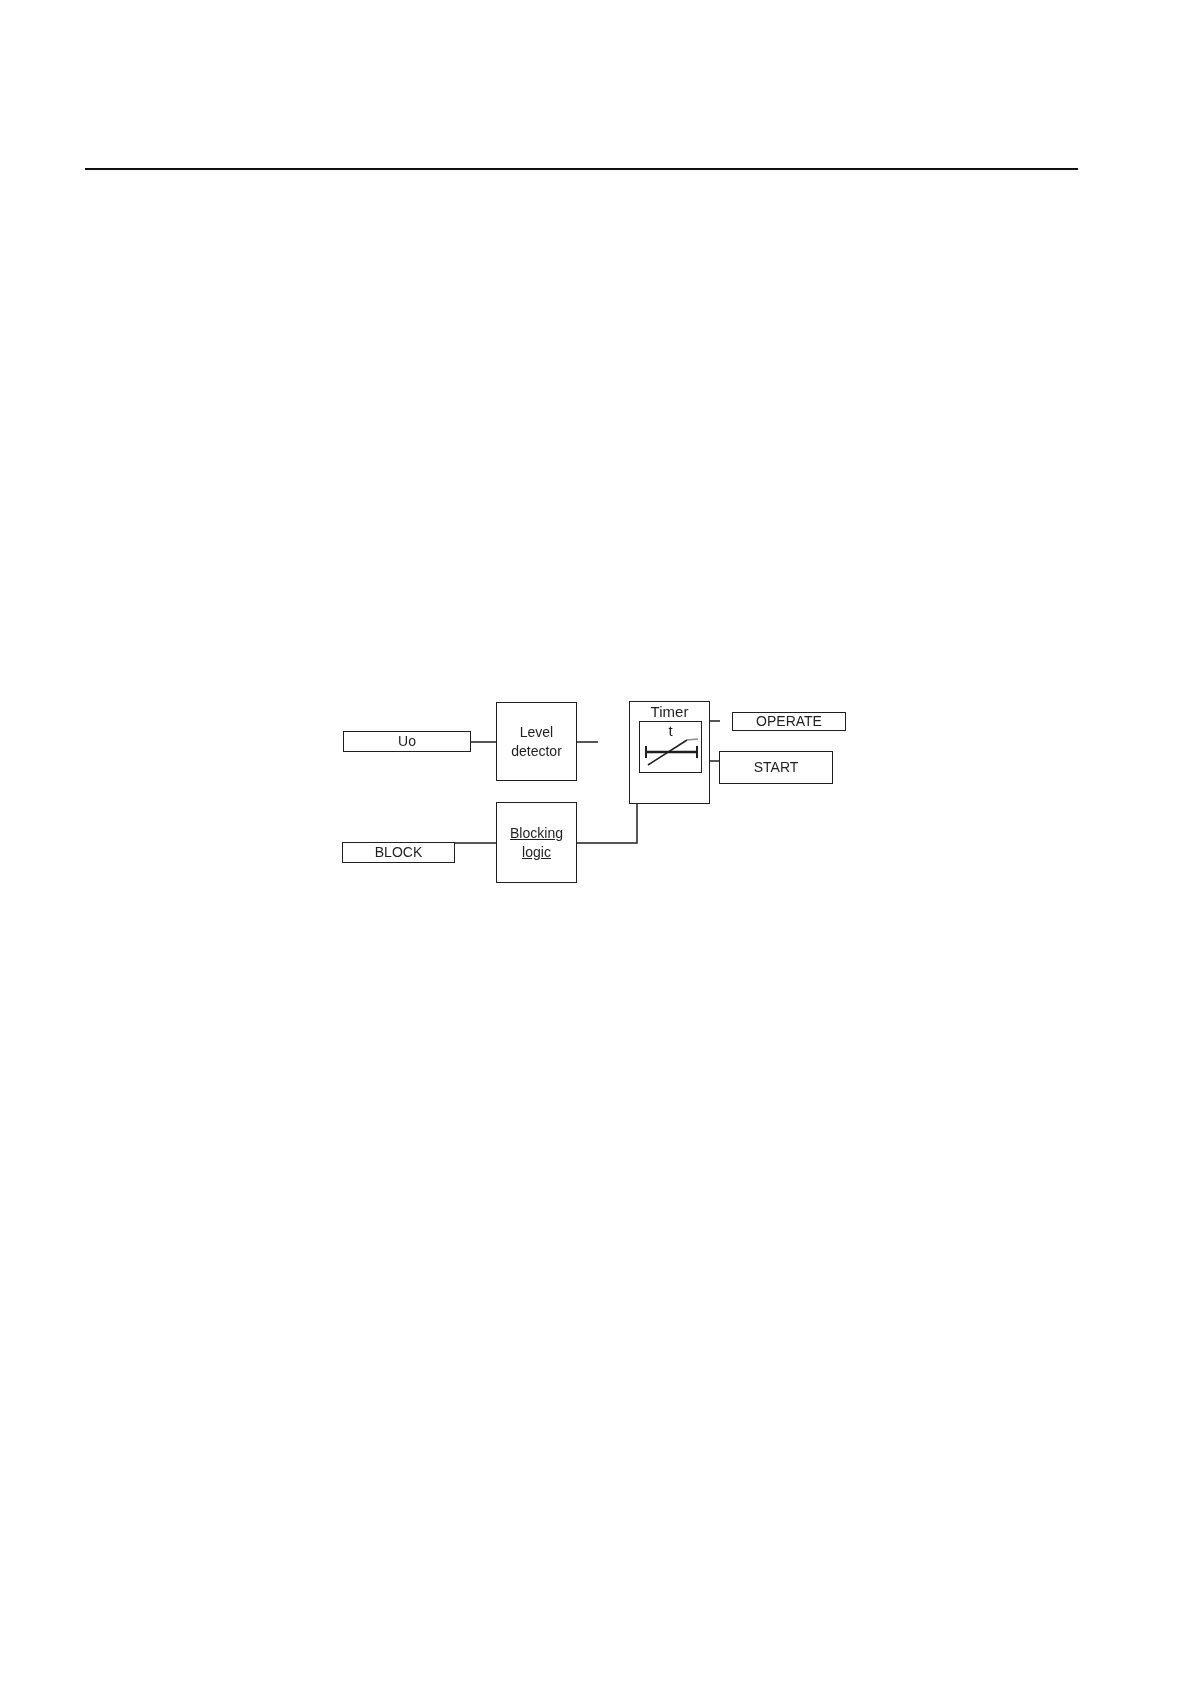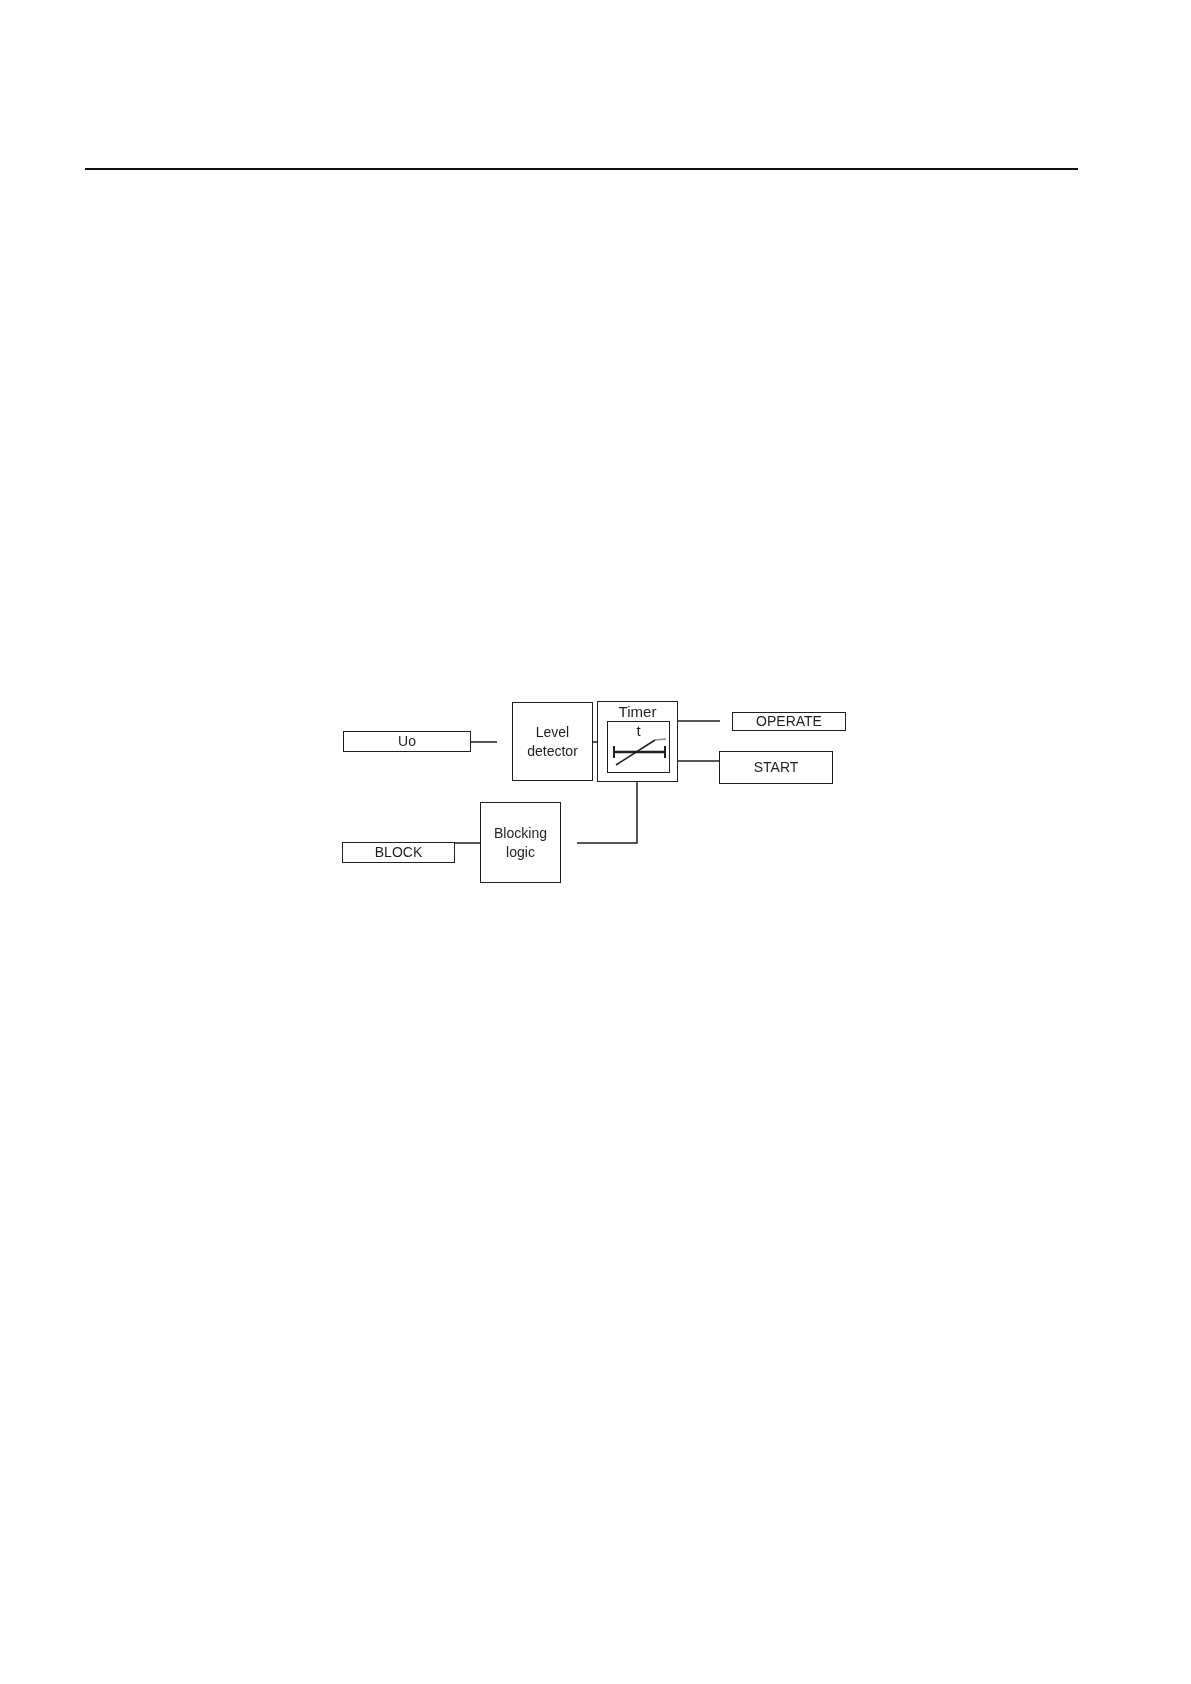--- a/index.html
+++ b/index.html
@@ -44,26 +44,26 @@
     text-align: center;
     font-size: 14px;
     line-height: 19px;
     color: #1f1f1f;
   }
   .io-box { height: 21px; }
   .uo-box            { left: 343px; top: 731px; width: 128px; }
   .block-box         { left: 342px; top: 842px; width: 113px; }
   .operate-box       { left: 719px; top: 712px; width: 114px; height: 19px; margin-left: 13px; }
   .start-box         { left: 719px; top: 751px; width: 114px; height: 33px; }
-  .level-detector-box{ left: 496px; top: 702px; width: 81px; height: 79px; margin-left: 16px; }
-  .blocking-logic-box{ left: 480px; top: 802px; width: 81px; height: 81px; }
+  .level-detector-box{ left: 496px; top: 702px; width: 81px; height: 79px; }
+  .blocking-logic-box{ left: 496px; top: 802px; width: 81px; height: 81px; text-decoration: underline; }
   .wrap-label { width: 78px; }
   .timer-box {
     position: absolute;
-    left: 597px; top: 701px; width: 81px; height: 81px;
+    left: 629px; top: 701px; width: 81px; height: 103px;
     box-sizing: border-box;
     border: 1.5px solid #1f1f1f;
     background: #ffffff;
   }
   .timer-title {
     position: absolute;
     left: 0; top: 1px; width: 100%;
     text-align: center;
     font-size: 15px;
     line-height: 18px;

